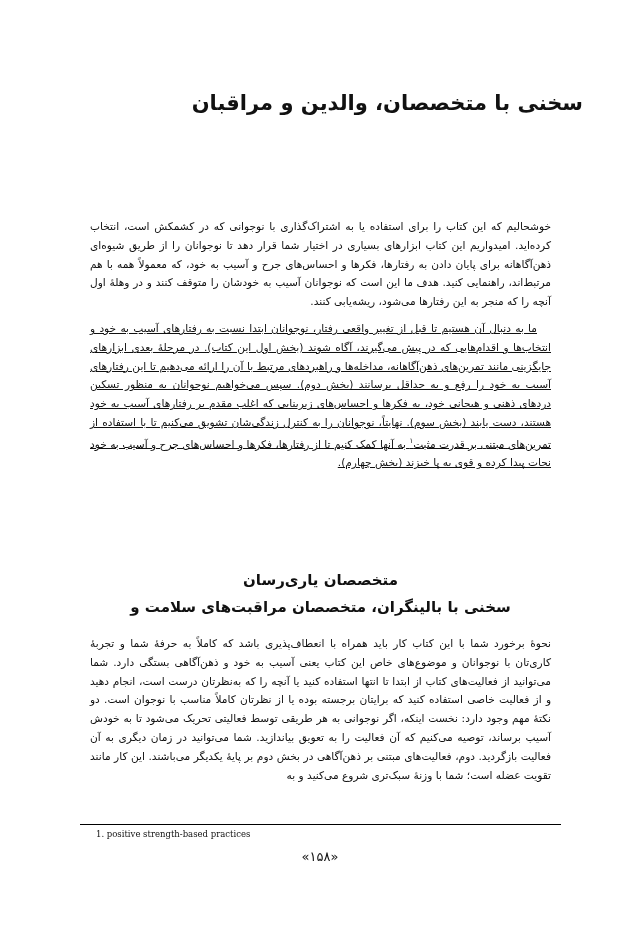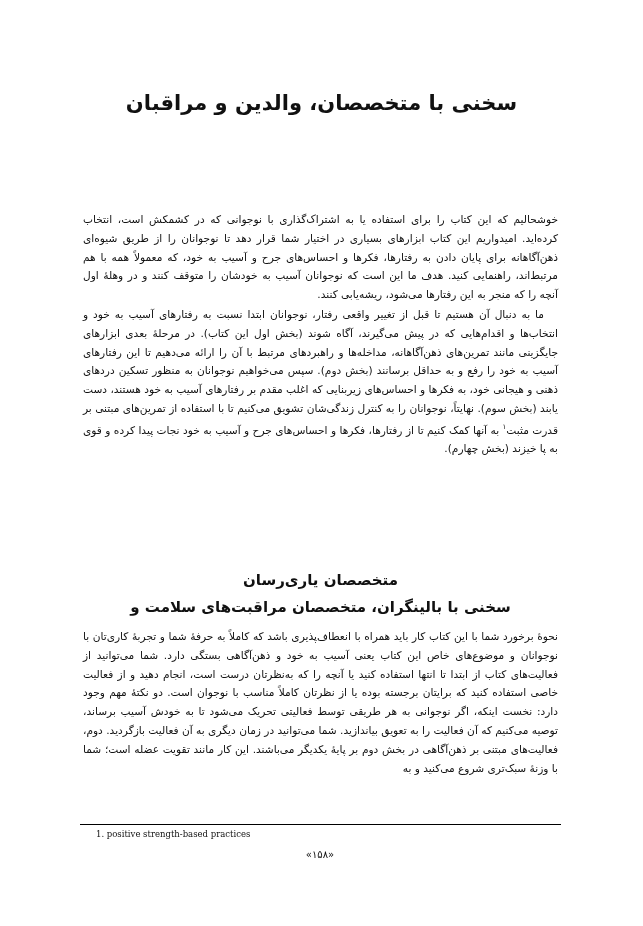--- a/index.html
+++ b/index.html
@@ -1,34 +1,34 @@
 <!DOCTYPE html>
 <html><head>
 <meta charset="utf-8">
 <style>
   html, body { margin: 0; padding: 0; background: #ffffff; }
   body { width: 643px; height: 926px; position: relative; overflow: hidden;
          font-family: "DejaVu Sans", sans-serif; color: #111; }
   .page { position: absolute; left: 0; top: 0; width: 643px; height: 926px; }
-  .title { position: absolute; left: 60px; width: 523px; top: 88px; text-align: center;
+  .title { position: absolute; left: 60px; width: 523px; top: 88px; 
            direction: rtl; font-size: 21px; font-weight: bold; line-height: 30px; }
   .body-block { position: absolute; left: 82px; width: 477px; direction: rtl;
                 text-align: justify; text-align-last: right; font-size: 10.6px; line-height: 18.8px; }
-  .body-block p { margin: 1px; }
-  .body-block p.indent { text-indent: 14px; }
+  .body-block p { margin: 8px; }
+  .body-block p.indent { text-indent: 14px; text-decoration: underline; }
   .sec1 { top: 209px; }
   .sec-title { position: absolute; left: 82px; width: 477px; top: 567px; direction: rtl;
                text-align: center; font-size: 15px; font-weight: bold; line-height: 27px; }
   .sec2 { top: 626px; }
   .rule { position: absolute; left: 80px; width: 481px; top: 824px; height: 0;
           border-top: 1px solid #000; }
   .footnote { position: absolute; left: 96px; top: 829px; font-family: "DejaVu Serif", serif;
               font-size: 8.5px; direction: ltr; }
   .page-number { position: absolute; left: 290px; width: 60px; top: 849px; text-align: center;
-                 font-size: 10px; direction: rtl; }
+                 font-size: 13px; direction: rtl; }
   sup { font-size: 7px; }
 </style>
 </head>
 <body>
 
 <div class="page">
   <div class="title">سخنی با متخصصان، والدین و مراقبان</div>
 
   <div class="body-block sec1">
     <p>خوشحالیم که این کتاب را برای استفاده یا به اشتراک‌گذاری با نوجوانی که در کشمکش است، انتخاب کرده‌اید. امیدواریم این کتاب ابزارهای بسیاری در اختیار شما قرار دهد تا نوجوانان را از طریق شیوه‌ای ذهن‌آگاهانه برای پایان دادن به رفتارها، فکرها و احساس‌های جرح و آسیب به خود، که معمولاً همه با هم مرتبط‌اند، راهنمایی کنید. هدف ما این است که نوجوانان آسیب به خودشان را متوقف کنند و در وهلهٔ اول آنچه را که منجر به این رفتارها می‌شود، ریشه‌یابی کنند.</p>

